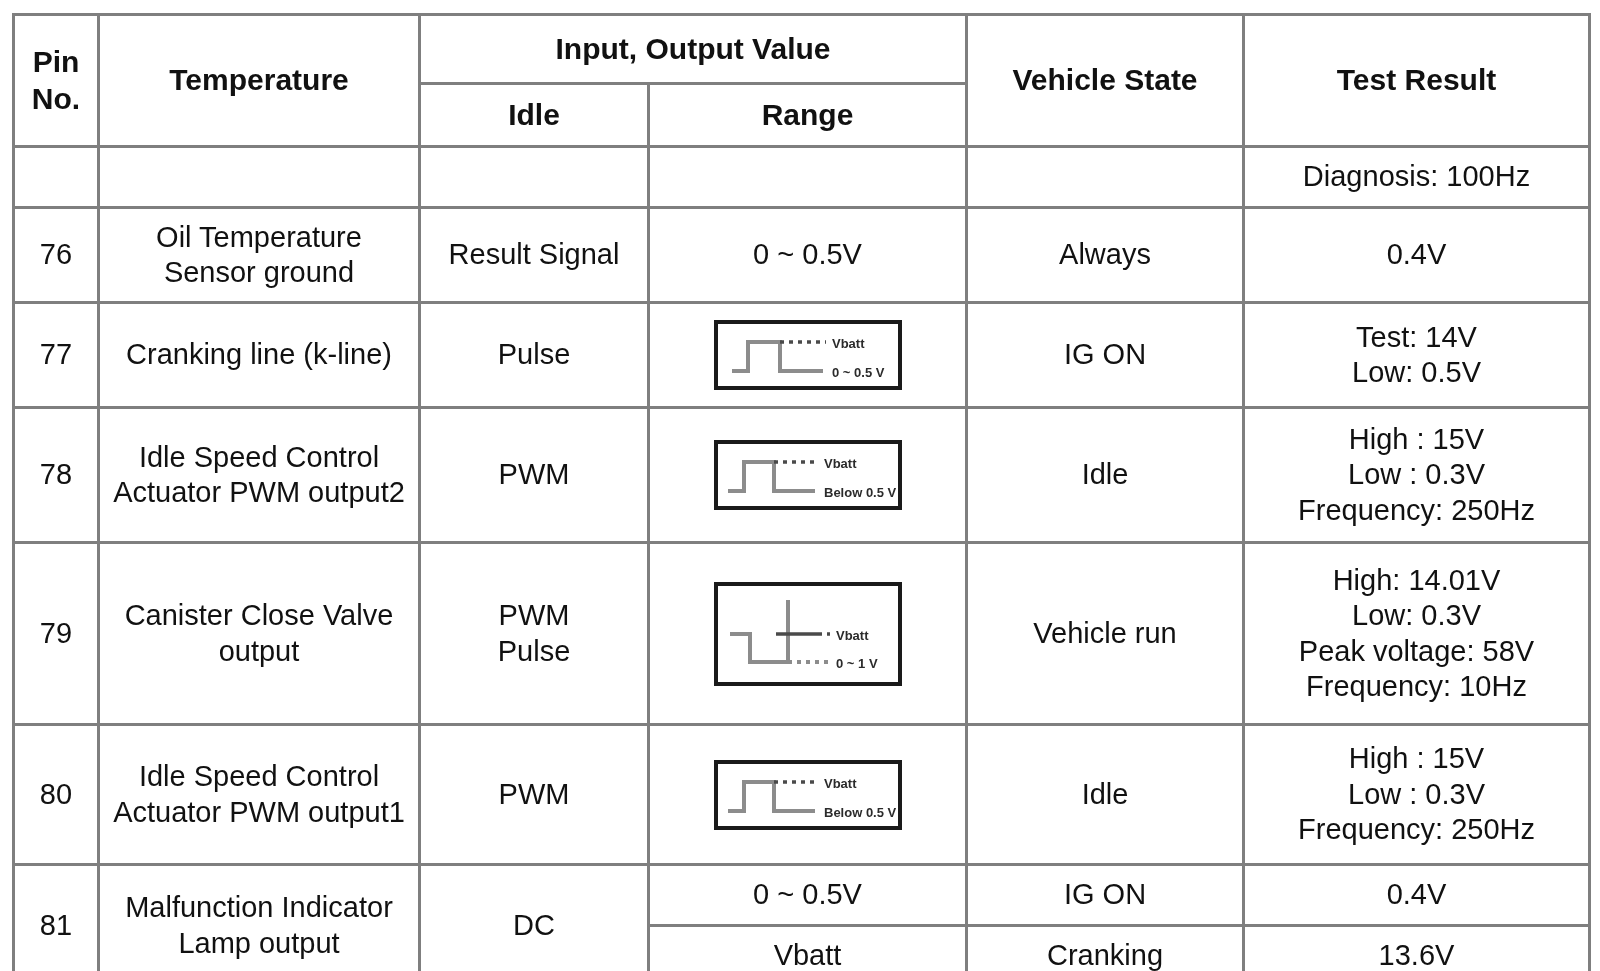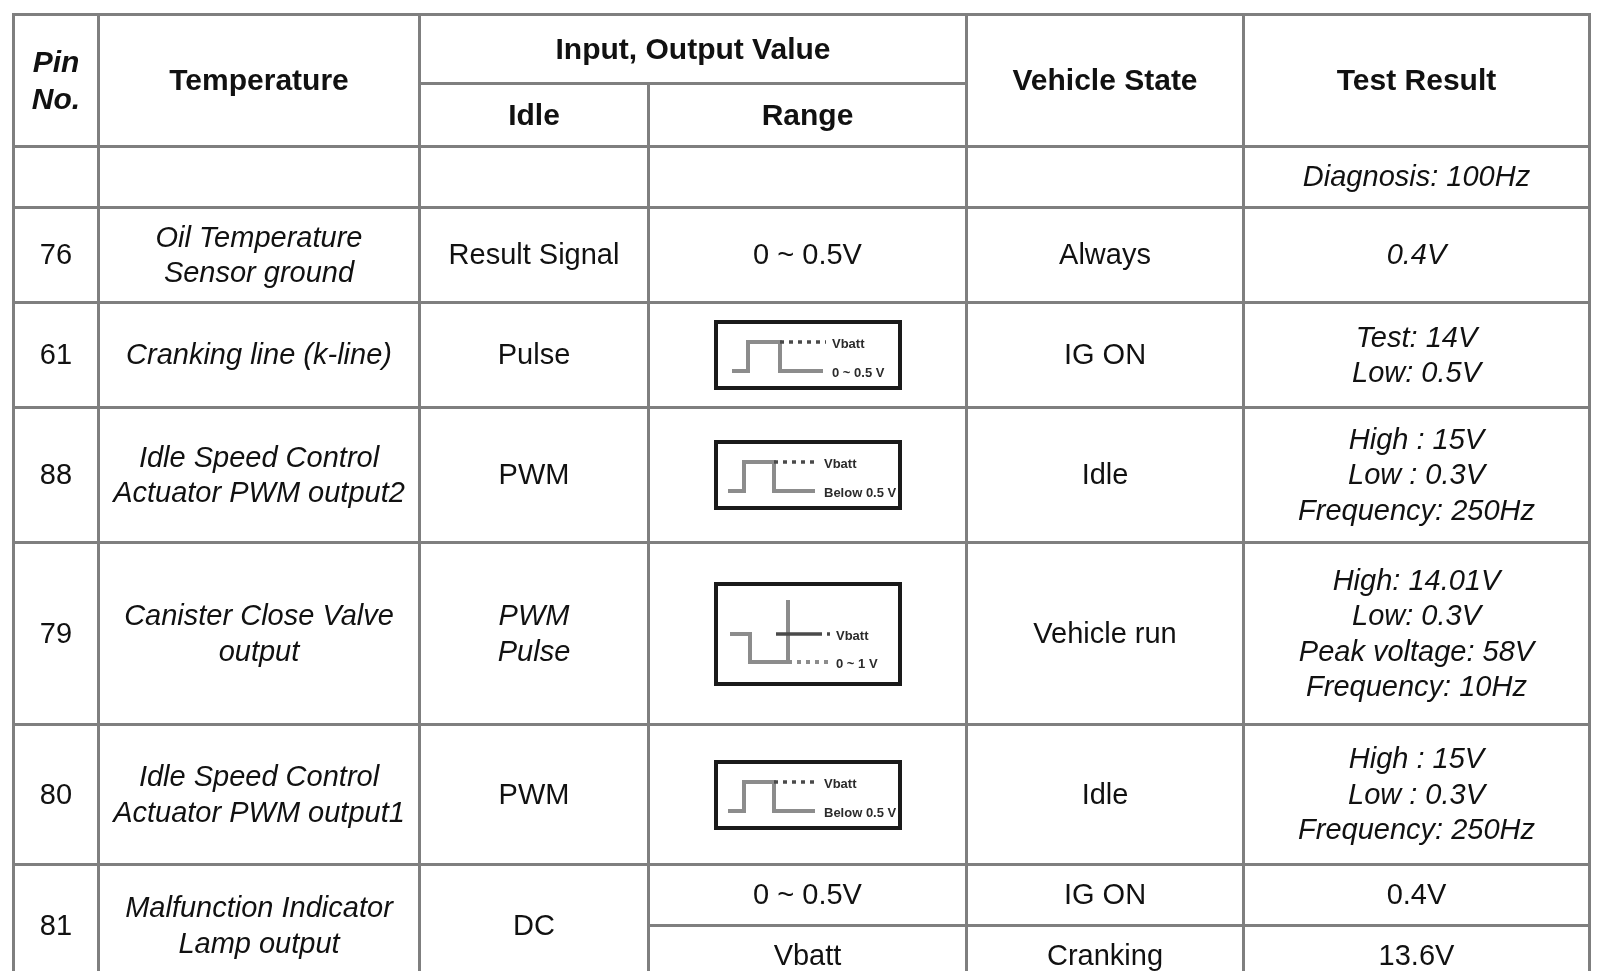--- a/index.html
+++ b/index.html
@@ -48,21 +48,21 @@
   tr.r-head2 th{height:56px;}
   tr.r-blank td{height:54px;}
   tr.r-76 td{height:88px;}
   tr.r-77 td{height:98px;}
   tr.r-78 td{height:128px;}
   tr.r-79 td{height:175px;}
   tr.r-80 td{height:133px;}
   tr.r-81a td{height:54px;}
   tr.r-81b td{height:54px;}
 
-  .multi{white-space:pre-line;font-style:italic;}
+  .multi{white-space:pre-line;}
 
   
   .wf-wrap{display:flex;align-items:center;justify-content:center;}
   .wf-box{
     border:4px solid #1a1a1a;
     background:#fff;
     box-sizing:border-box;
     display:block;
   }
   .wf-box.small{width:188px;height:70px;}
@@ -112,21 +112,21 @@
         <td>76</td>
         <td class="multi">Oil Temperature
 Sensor ground</td>
         <td>Result Signal</td>
         <td>0 ~ 0.5V</td>
         <td>Always</td>
         <td class="multi">0.4V</td>
       </tr>
 
       <tr class="r-77">
-        <td>61</td>
+        <td>77</td>
         <td class="multi">Cranking line (k-line)</td>
         <td>Pulse</td>
         <td>
           <div class="wf-wrap">
             <div class="wf-box small">
               <svg width="180" height="62" viewBox="0 0 180 62">
                 <polyline points="14,47 30,47 30,18 62,18 62,47 100,47" fill="none" stroke="#8c8c8c" stroke-width="4"></polyline>
                 <line x1="62" y1="18" x2="108" y2="18" stroke="#4a4a4a" stroke-width="3.5" stroke-dasharray="4 5"></line>
                 <line x1="100" y1="47" x2="108" y2="47" stroke="#8c8c8c" stroke-width="4" stroke-dasharray="5 5"></line>
                 <text x="114" y="24" font-family="Liberation Sans, sans-serif" font-size="13" font-weight="700" fill="#2b2b2b">Vbatt</text>
@@ -134,21 +134,21 @@
               </svg>
             </div>
           </div>
         </td>
         <td>IG ON</td>
         <td class="multi">Test: 14V
 Low: 0.5V</td>
       </tr>
 
       <tr class="r-78">
-        <td>88</td>
+        <td>78</td>
         <td class="multi">Idle Speed Control
 Actuator PWM output2</td>
         <td>PWM</td>
         <td>
           <div class="wf-wrap">
             <div class="wf-box small">
               <svg width="180" height="62" viewBox="0 0 180 62">
                 <polyline points="10,47 26,47 26,18 56,18 56,47 92,47" fill="none" stroke="#8c8c8c" stroke-width="4"></polyline>
                 <line x1="56" y1="18" x2="100" y2="18" stroke="#4a4a4a" stroke-width="3.5" stroke-dasharray="4 5"></line>
                 <line x1="92" y1="47" x2="100" y2="47" stroke="#8c8c8c" stroke-width="4" stroke-dasharray="5 5"></line>

